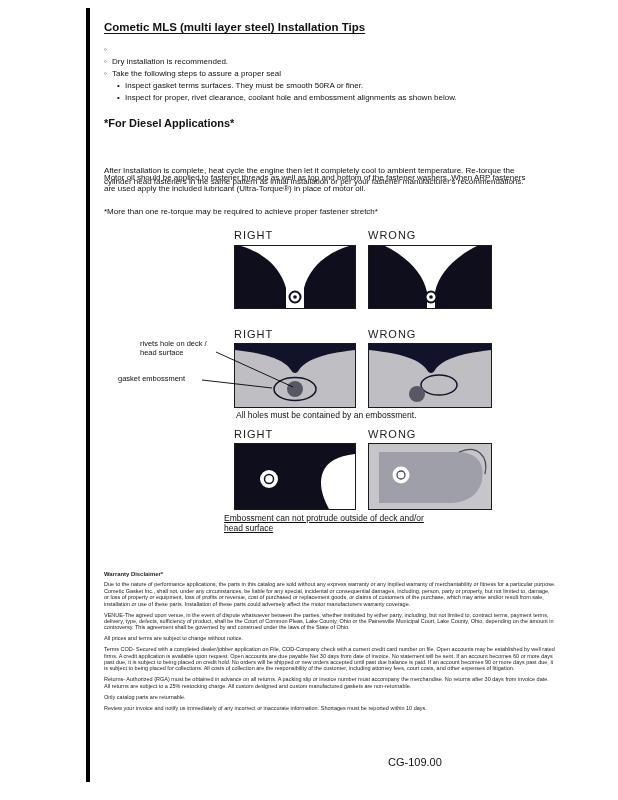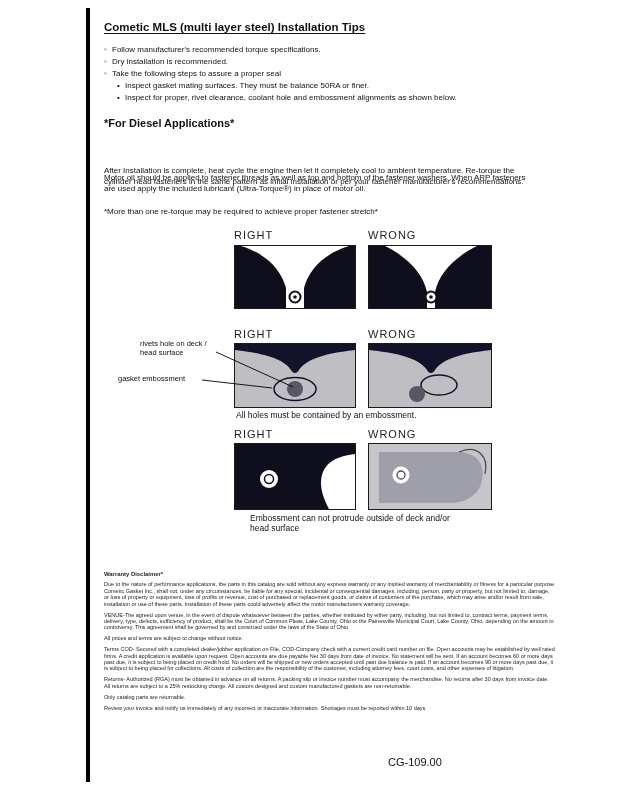--- a/index.html
+++ b/index.html
@@ -20,21 +20,21 @@
   .h-r1{left:234px;top:229px;}  .h-w1{left:368px;top:229px;}
   .h-r2{left:234px;top:328px;}  .h-w2{left:368px;top:328px;}
   .h-r3{left:234px;top:428px;}  .h-w3{left:368px;top:428px;}
   .fig{position:absolute;border:1px solid #1a1a1a;line-height:0;background:#fff;}
   .f-r1{left:234px;top:245px;}  .f-w1{left:368px;top:245px;}
   .f-r2{left:234px;top:343px;}  .f-w2{left:368px;top:343px;}
   .f-r3{left:234px;top:443px;}  .f-w3{left:368px;top:443px;}
   .caption{position:absolute;font-size:8.5px;line-height:10px;color:#111;}
   .c1{left:236px;top:311px;width:240px;}
   .c2{left:236px;top:410px;width:240px;}
-  .c3{left:250px;top:513px;width:200px;}
+  .c3{left:224px;top:513px;width:200px;text-decoration:underline;}
   .callout{position:absolute;font-size:7.5px;line-height:9px;color:#111;}
   .co-coolant{left:140px;top:339px;width:78px;}
   .co-emboss{left:118px;top:374px;width:82px;}
   .callout-lines{position:absolute;left:130px;top:338px;pointer-events:none;}
   .disclaimer{position:absolute;left:104px;top:571px;width:452px;font-size:5.5px;line-height:6.4px;color:#1c1c1c;}
   .disclaimer h2{font-size:5.9px;margin:0 0 4px 0;}
   .disclaimer p{margin:0 0 4.5px 0;}
   .footer-code{position:absolute;left:388px;top:756px;font-size:11px;color:#111;}
 </style>
 </head>
@@ -42,33 +42,32 @@
 
 <div class="page">
 
   <div class="left-rule"></div>
 
   <h1 class="title">Cometic MLS (multi layer steel) Installation Tips</h1>
 
   <div class="tips">
     <div class="tip">
       <span class="mk">◦</span>
-      <span>Follow manufacturer's recommended torque specifications.</span>
     </div>
     <div class="tip">
       <span class="mk">◦</span>
       <span>Dry installation is recommended.</span>
     </div>
     <div class="tip">
       <span class="mk">◦</span>
       <span>Take the following steps to assure a proper seal</span>
     </div>
     <div class="tip sub">
       <span class="mk">•</span>
-      <span>Inspect gasket mating surfaces.  They must be balance 50RA or finer.</span>
+      <span>Inspect gasket terms surfaces.  They must be smooth 50RA or finer.</span>
     </div>
     <div class="tip sub">
       <span class="mk">•</span>
       <span>Inspect for proper, rivet clearance, coolant hole and embossment alignments as shown below.</span>
     </div>
   </div>
 
   <h2 class="diesel-heading">*For Diesel Applications*</h2>
   <div class="para p1">Motor oil should be applied to fastener threads as well as top and bottom of the fastener washers. When ARP fasteners are used apply the included lubricant (Ultra-Torque®) in place of motor oil.</div>
   <div class="para note">*More than one re-torque may be required to achieve proper fastener stretch*</div>

